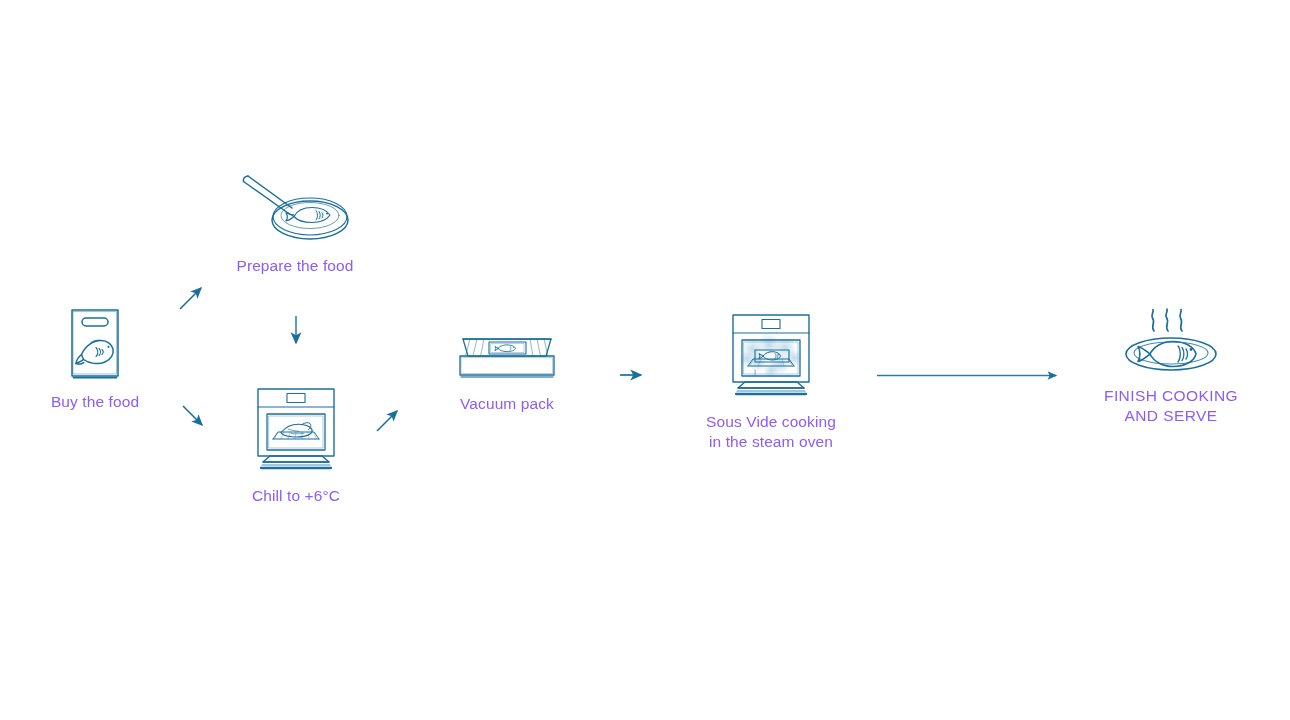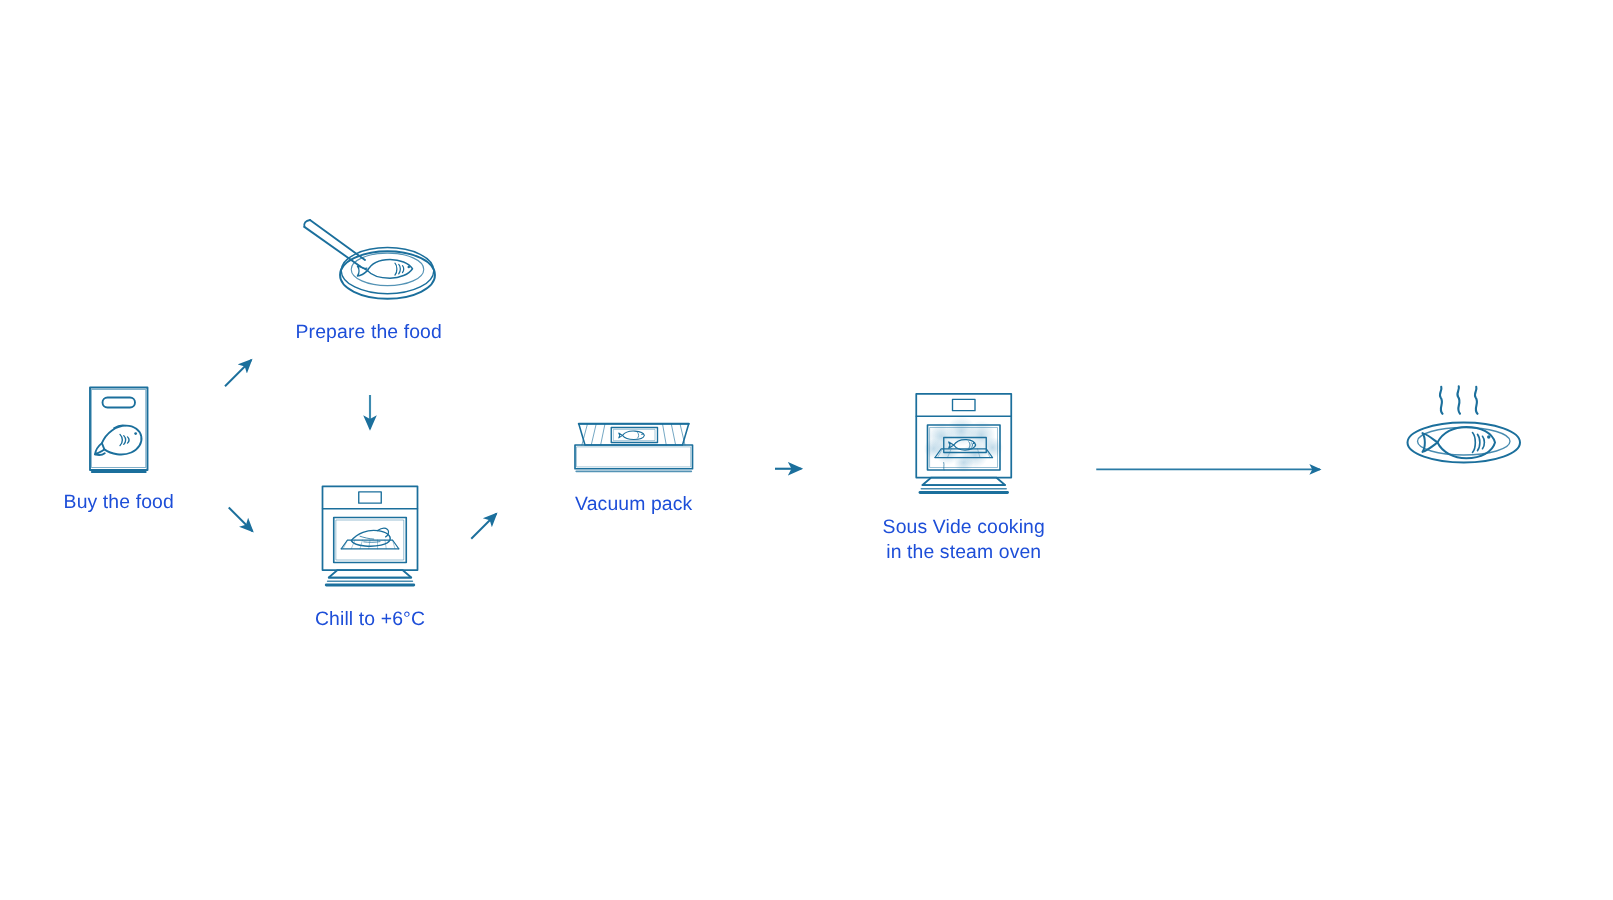--- a/index.html
+++ b/index.html
@@ -28,21 +28,21 @@
     flex-direction: column;
     align-items: center;
   }
   .icon-wrap {
     display: block;
     line-height: 0;
   }
   .node-label {
     margin-top: 10px;
     text-align: center;
-    color: #1d4ed8;
+    color: #8b5cf6;
     font-size: 15.5px;
     line-height: 1.32;
     letter-spacing: 0.1px;
     white-space: pre;
   }
   .node-label.caps {
     text-transform: none;
     letter-spacing: 0.4px;
   }
   .arrow-layer {
@@ -331,15 +331,17 @@
                    C21,56.5 25,53 29,50" stroke-width="1.6"></path>
 
           <path d="M57,42 C60,45.5 60,54.5 57,58" stroke-width="1.3"></path>
           <path d="M61,43.5 C63.5,46.5 63.5,53.5 61,56.5" stroke-width="1.3"></path>
           <path d="M65,45 C67,47.5 67,52.5 65,55" stroke-width="1.3"></path>
 
           <circle cx="70" cy="45.5" r="1.4" fill="#1b6f9c" stroke="none"></circle>
         </g>
       </svg>
     </span>
+    <div class="node-label caps">FINISH COOKING
+AND SERVE</div>
   </div>
 
 </div>
 
 </body></html>

